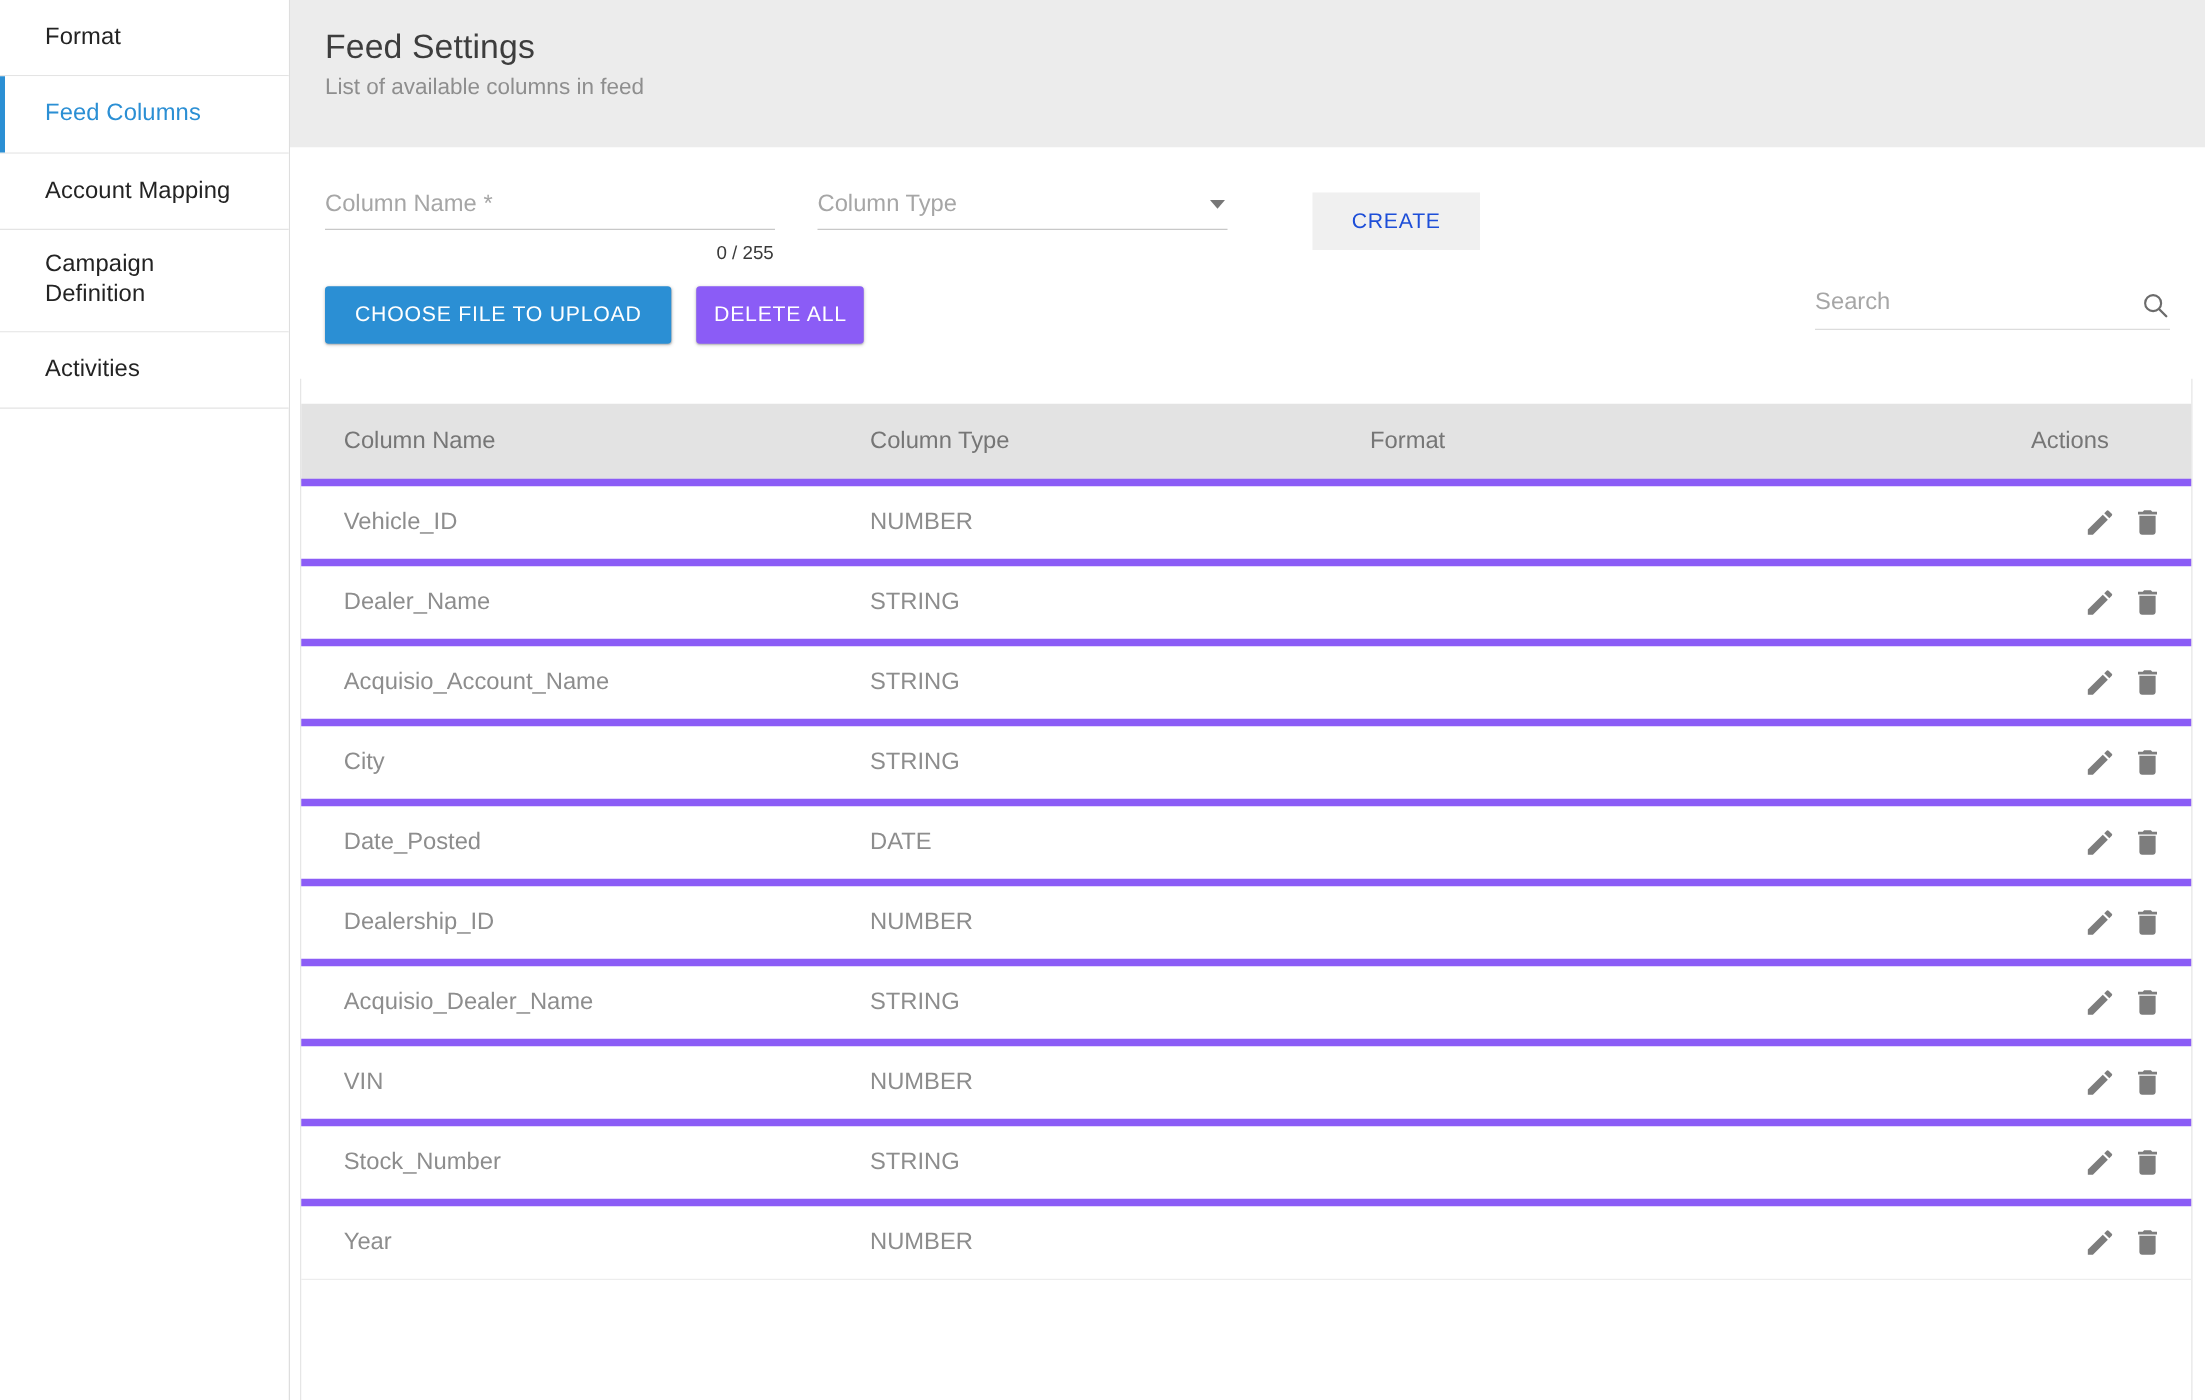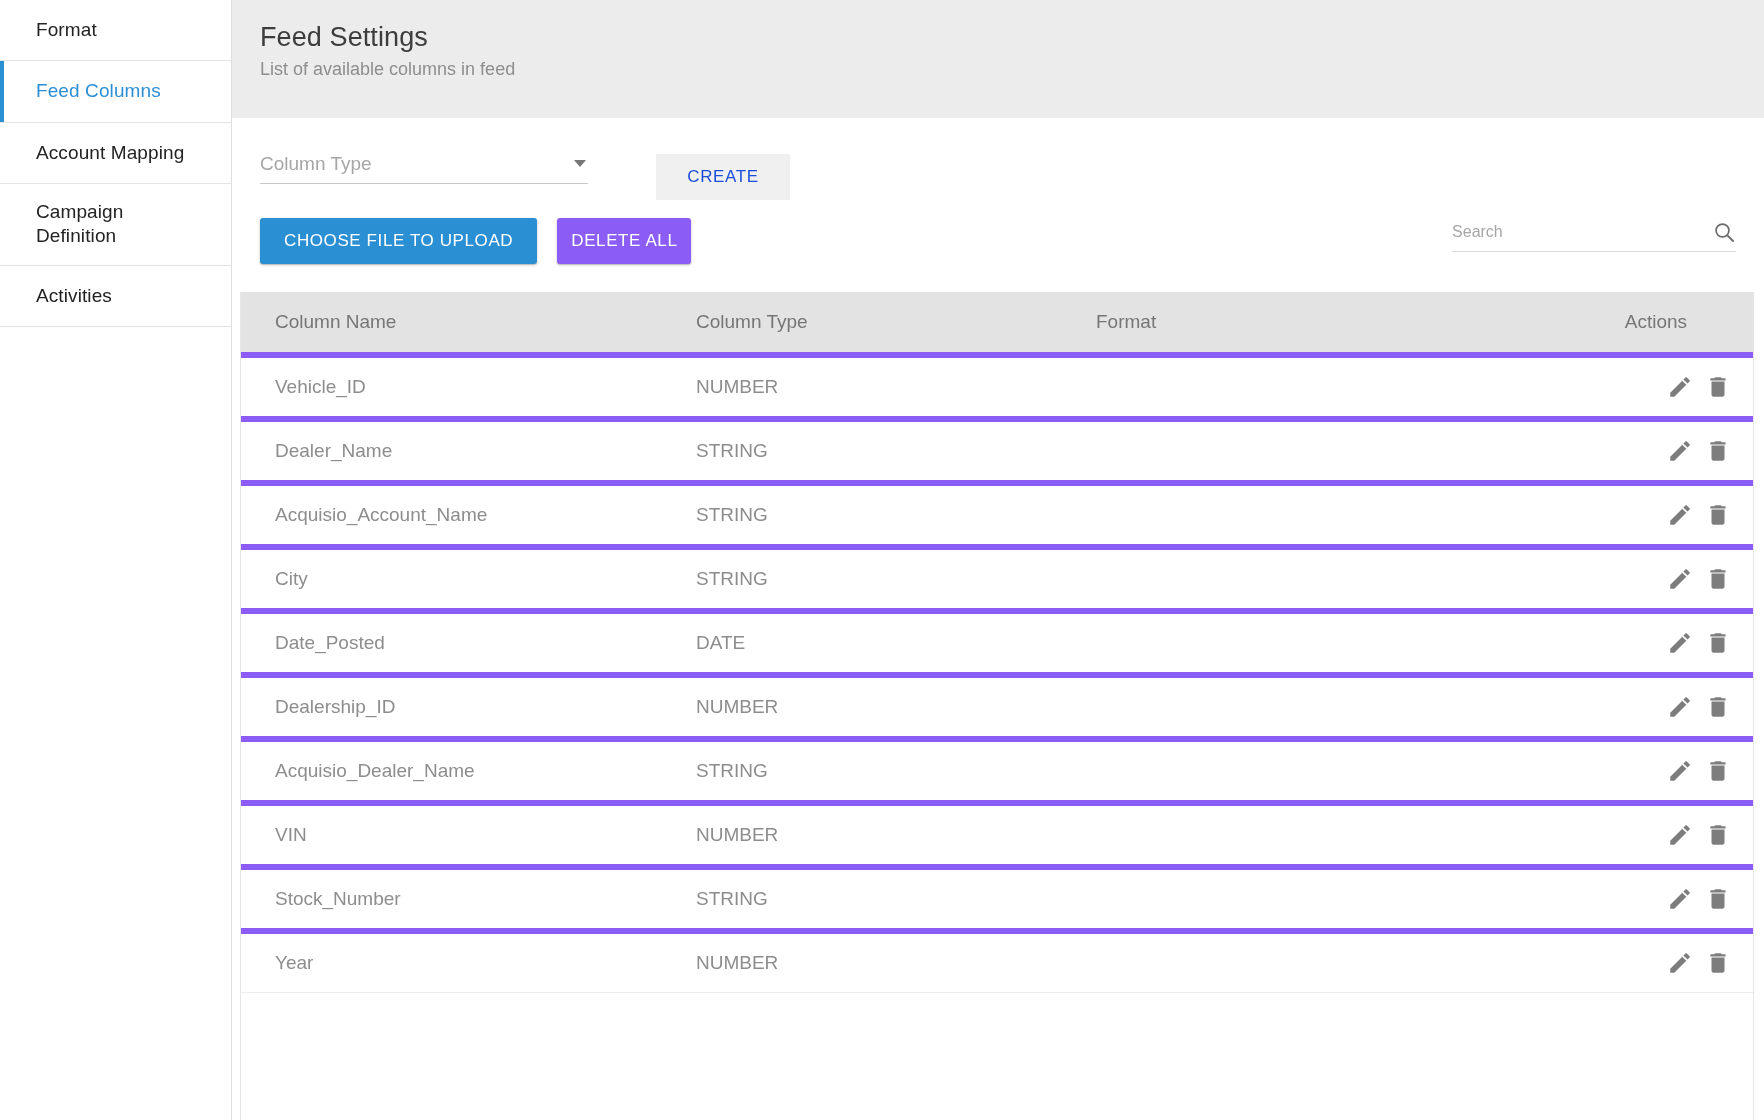--- a/index.html
+++ b/index.html
@@ -188,37 +188,37 @@
     border-bottom: 1px solid #dcdcdc;
     padding-bottom: 7px;
     margin-top: 2px;
   }
   .search-input {
     flex: 1 1 auto;
     border: 0;
     outline: none;
     background: transparent;
     font-family: "Liberation Sans", sans-serif;
-    font-size: 16px;
+    font-size: 19px;
     color: #701a75;
     padding: 0 0 3px 0;
   }
   .search-input::placeholder { color: #a6a6a6; }
   .search-icon { width: 24px; height: 24px; flex: 0 0 24px; }
 
   
   .table-wrap {
     margin: 0 10px 0 8px;
     border-left: 1px solid #e6e6e6;
     border-right: 1px solid #e6e6e6;
     flex: 1 1 auto;
     min-height: 0;
     background: #fff;
   }
-  .tbl { width: 100%; border-collapse: collapse; table-layout: fixed; }
+  .tbl { width: 100%; border-collapse: collapse; table-layout: fixed; margin-top: 20px; }
   .tbl thead th {
     background: #e3e3e3;
     color: #767676;
     font-size: 19px;
     font-weight: 400;
     text-align: left;
     padding: 19px 0 19px 0;
     height: 58px;
   }
   .col-name  { width: 455px; padding-left: 34px !important; }
@@ -277,20 +277,24 @@
   <section class="main">
 
     <header class="page-header">
       <h1 class="page-title">Feed Settings</h1>
       <p class="page-subtitle">List of available columns in feed</p>
     </header>
 
     <div class="form-section">
       <div class="form-row">
 
+        <div class="field field-name">
+          <input class="mat-input" type="text" placeholder="Column Name *" style="">
+          <div class="counter">0 / 255</div>
+        </div>
 
         <div class="field field-type">
           <div class="mat-select">
             <span class="sel-value">Column Type</span>
             <span class="caret"></span>
           </div>
         </div>
 
         <button class="btn-create" disabled="">CREATE</button>
       </div>

